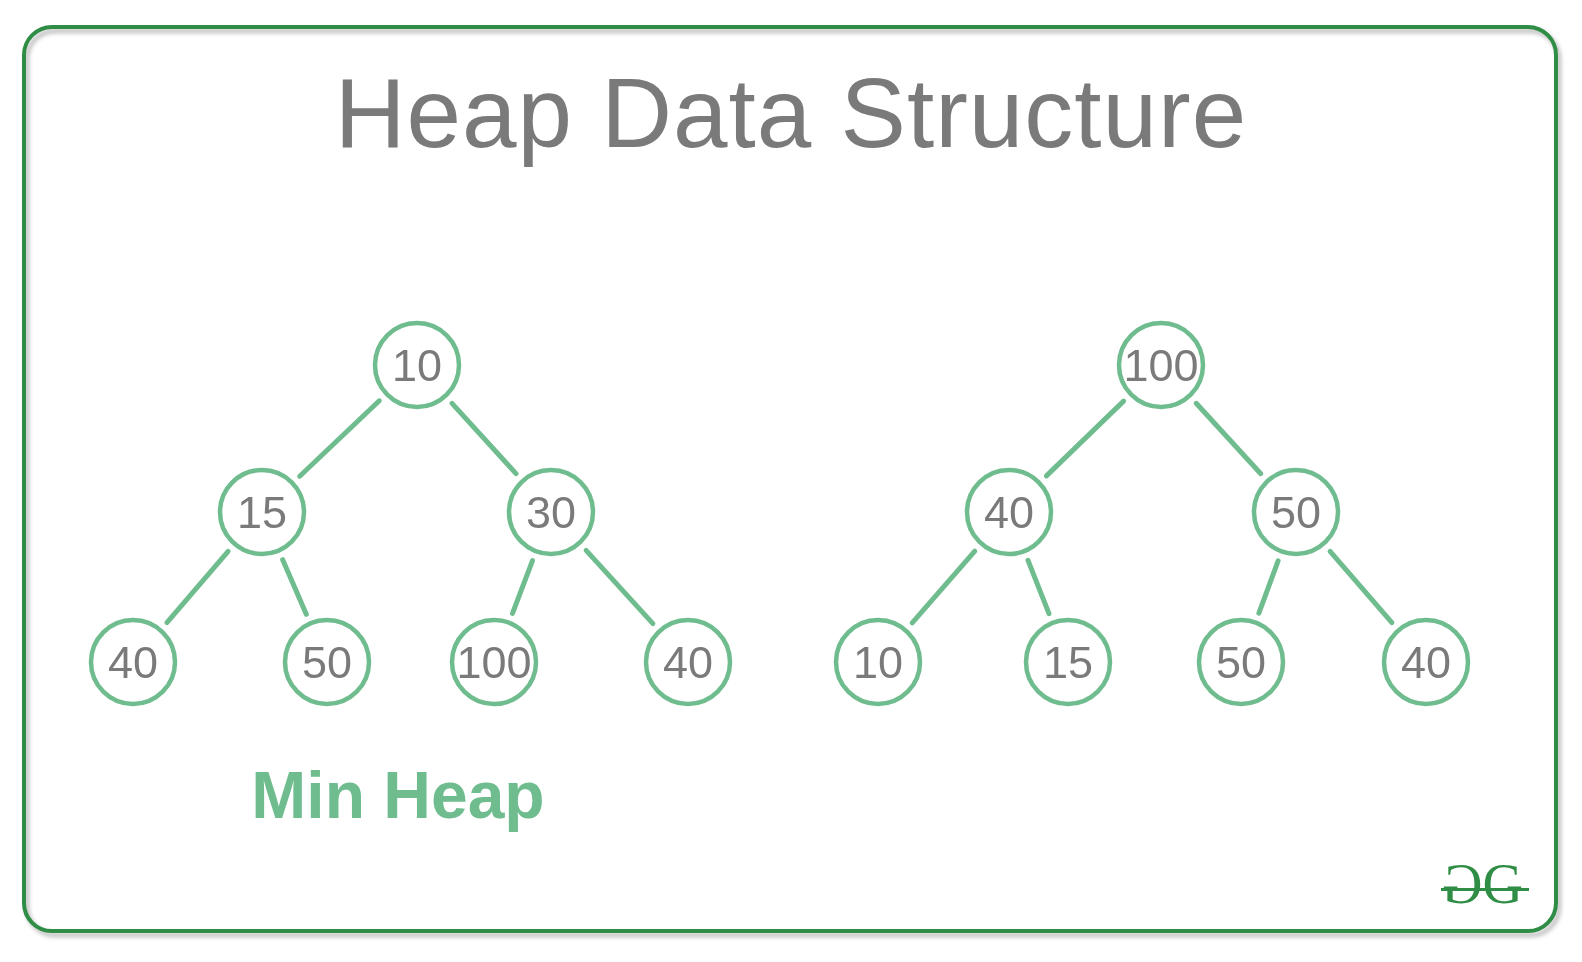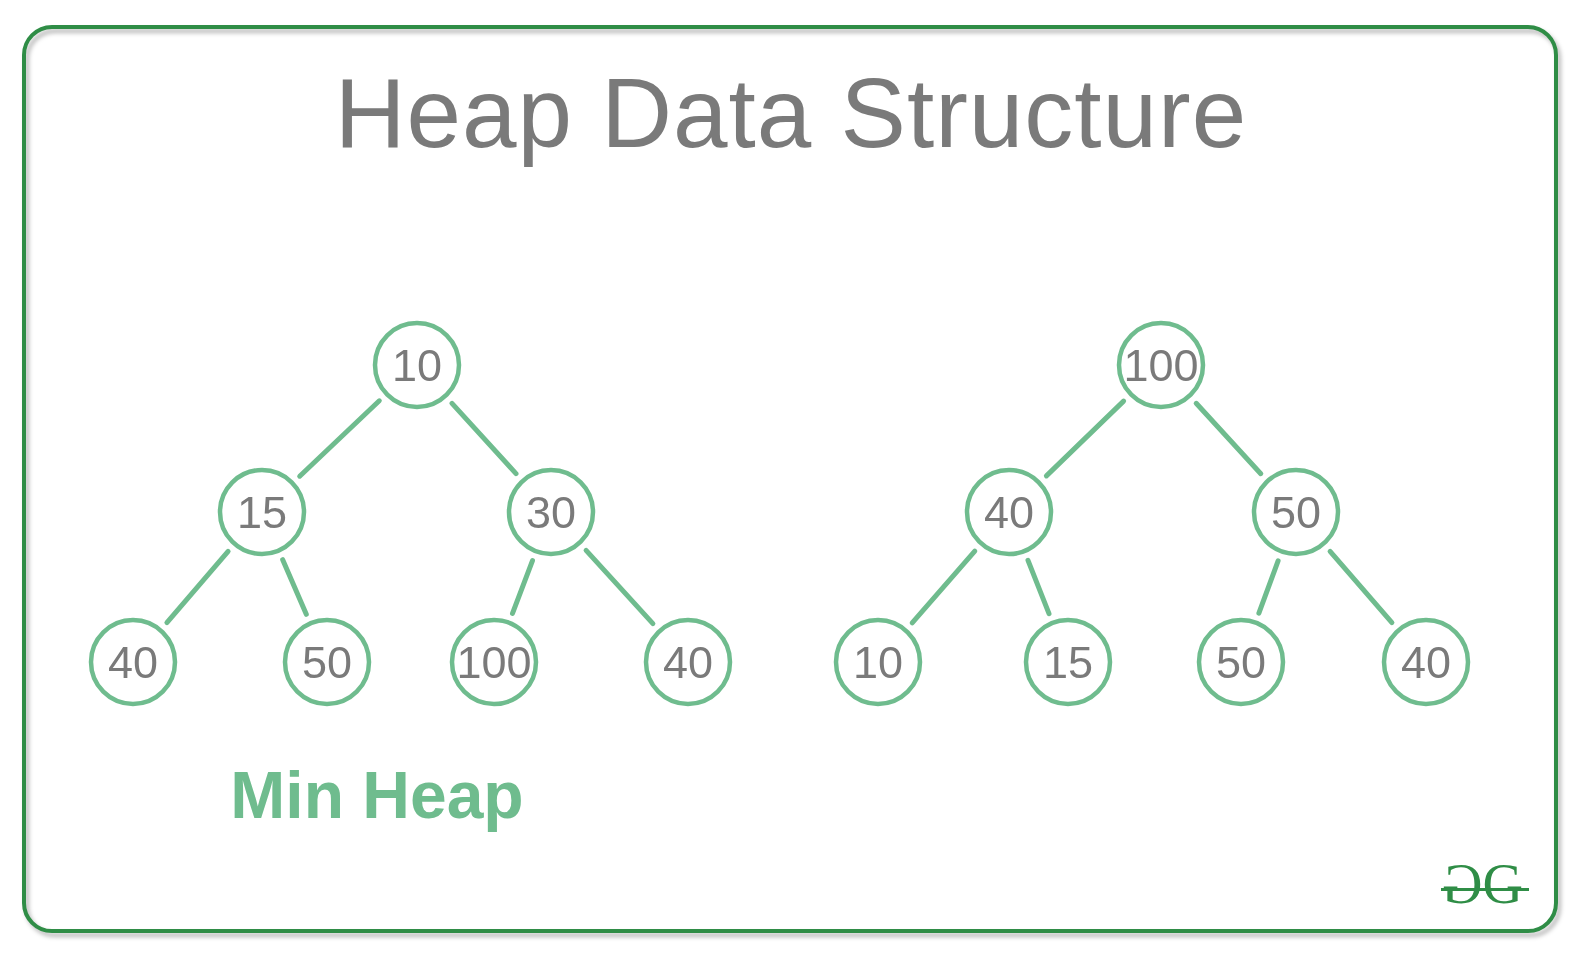--- a/index.html
+++ b/index.html
@@ -56,21 +56,21 @@
   .tree-label {
     position: absolute;
     top: 762px;
     width: 600px;
     text-align: center;
     font-size: 66px;
     font-weight: 700;
     color: #6fbc8e;
     line-height: 1;
   }
-  .label-min { left: 77px; }
+  .label-min { left: 98px; }
   .label-max { left: 870px; }
   .gfg-logo {
     position: absolute;
     left: 1444px;
     top: 856px;
     width: 92px;
     height: 62px;
     font-family: "Liberation Serif", "DejaVu Serif", serif;
     font-size: 56px;
     line-height: 1;

